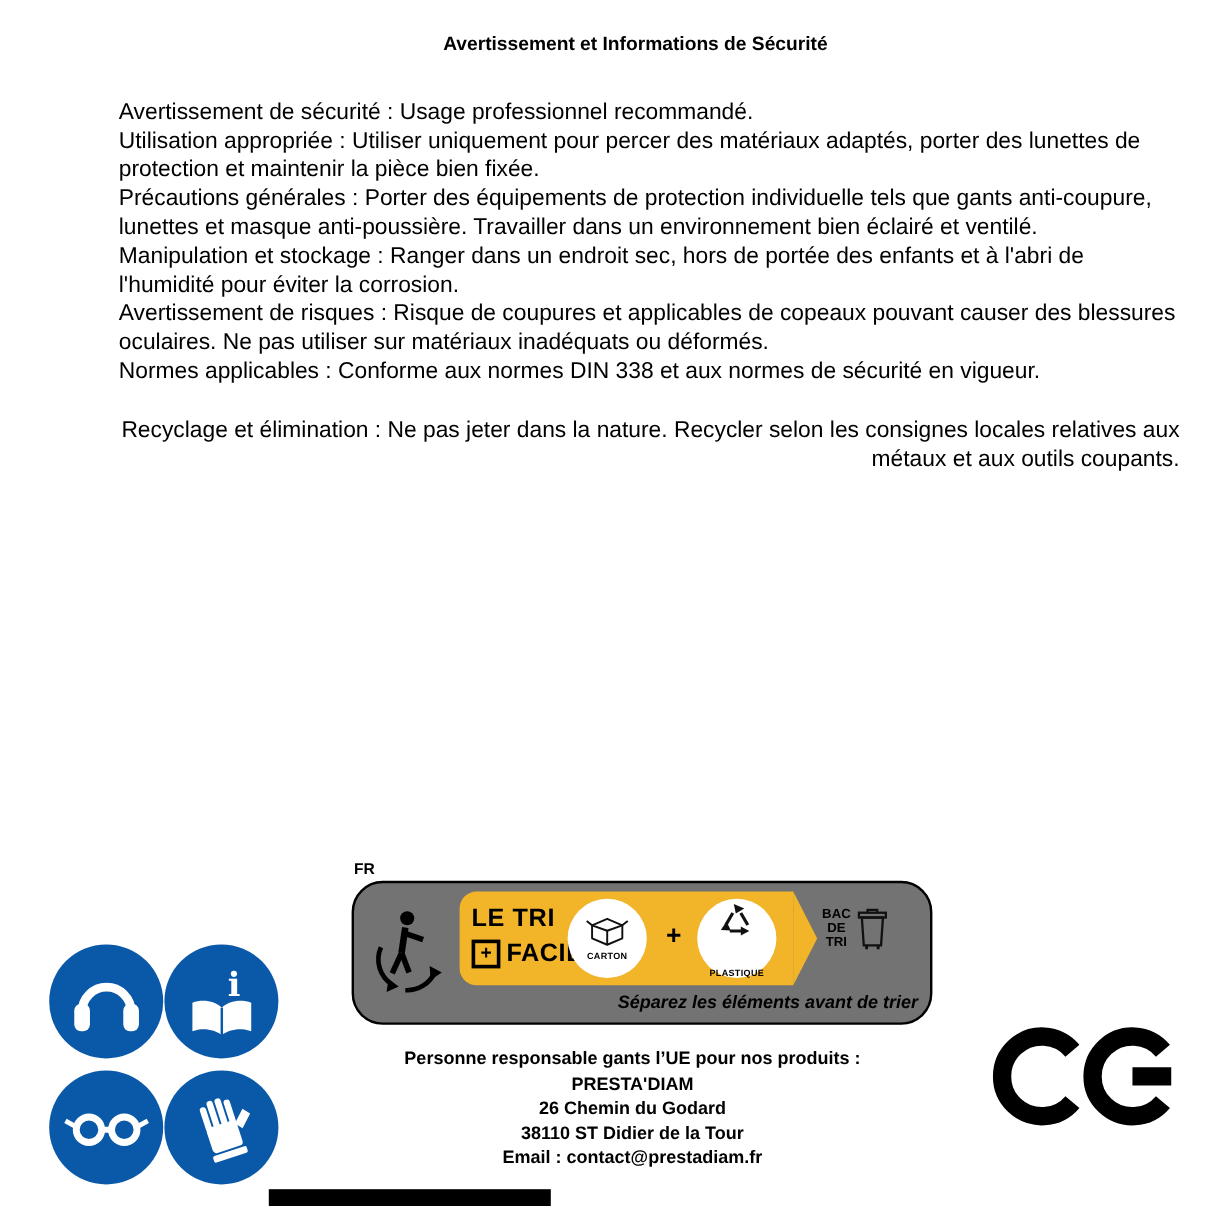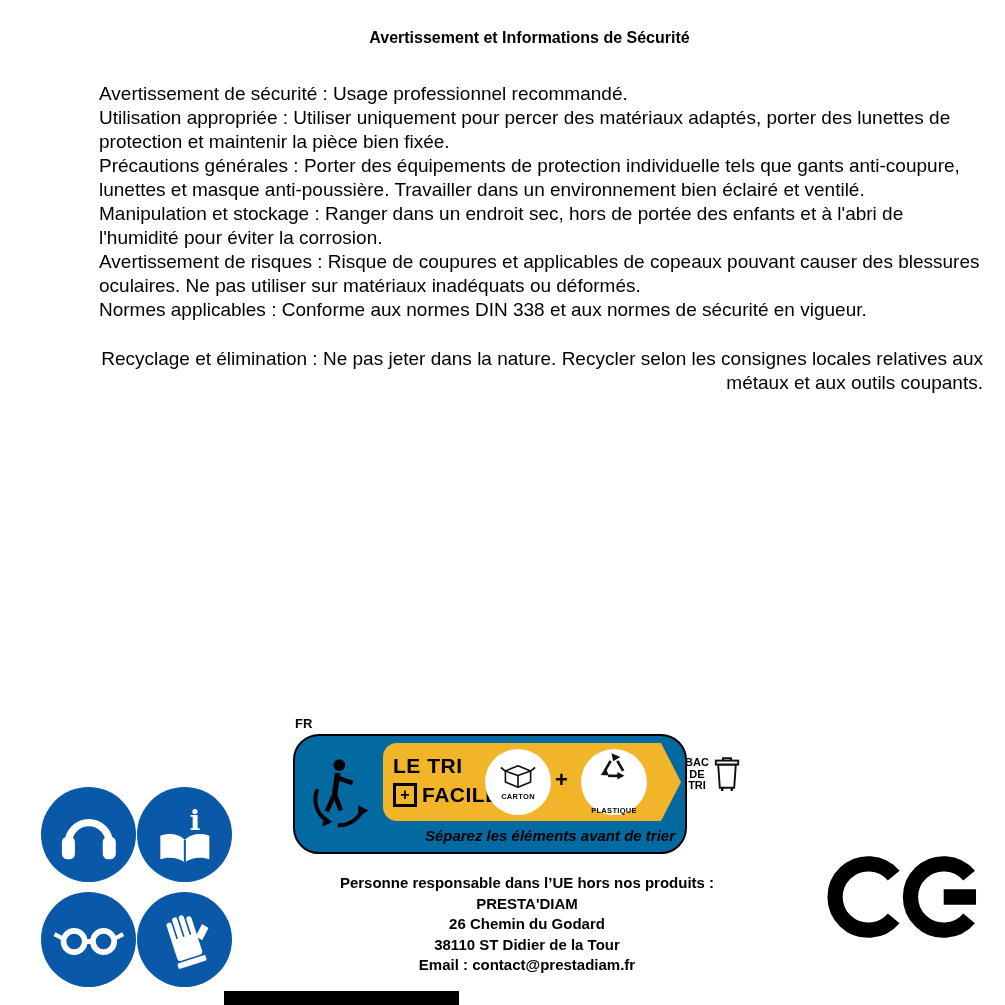--- a/index.html
+++ b/index.html
@@ -23,21 +23,21 @@
   .safety-icon svg { width:86%; height:86%; }
   #icon-ear    { left:14px;  top:787px; }
   #icon-manual { left:110px; top:787px; }
   #icon-eye    { left:14px;  top:892px; }
   #icon-gloves { left:110px; top:892px; }
 
   
   .recycling { position:absolute; left:266px; top:716px; width:456px; }
   .fr-label { font-weight:bold; font-size:13px; margin:0 0 3px 2px; }
   .banner {
-    position:relative; width:394px; height:120px; background:#0369a1;
+    position:relative; width:484px; height:120px; background:#737373;
     border:2px solid #000; border-radius:26px; box-sizing:border-box;
   }
   .triman { position:absolute; left:10px; top:12px; width:78px; height:92px; }
   .yellow-main {
     position:absolute; left:88px; top:7px; width:278px; height:78px;
     background:var(--tri-yellow,#f2b428);
     border-top-left-radius:14px; border-bottom-left-radius:14px;
   }
   .yellow-point {
     position:absolute; left:366px; top:7px; width:0; height:0;
@@ -50,21 +50,21 @@
   .plus-box {
     width:18px; height:18px; border:3px solid #000; box-sizing:content-box;
     display:flex; align-items:center; justify-content:center;
     font-weight:bold; font-size:16px; line-height:1;
   }
   .facile { font-size:21px; font-weight:bold; letter-spacing:.5px; }
   .material-circle {
     position:absolute; top:6px; width:66px; height:66px; background:#fff; border-radius:50%;
     display:flex; flex-direction:column; align-items:center; justify-content:center;
   }
-  #circle-carton { left:102px;text-align:center; }
+  #circle-carton { left:90px;text-align:center; }
   #circle-plastique { left:198px;gap:24px; }
   .material-label { font-size:7.5px; font-weight:bold; letter-spacing:.3px; margin-top:2px; }
   .plus-sep { position:absolute; left:172px; top:24px; font-size:22px; font-weight:bold; }
   .bac-text {
     position:absolute; left:388px; top:21px; width:28px;
     font-size:11px; font-weight:bold; line-height:11.5px; text-align:center;
   }
   .bin { position:absolute; left:416px; top:15px; width:32px; height:48px; }
   .tagline {
     position:absolute; right:10px; bottom:8px;
@@ -201,21 +201,21 @@
           <path d="M9 11 L31 11 L29 40 L11 40 Z"></path>
           <path d="M14 40 V44 M26 40 V44" stroke-width="3"></path>
         </g>
       </svg>
 
       <div class="tagline">Séparez les éléments avant de trier</div>
     </div>
   </div>
 
   <div class="contact">
-    <div>Personne responsable dans l’UE hors nos produits :</div>
+    <div>Personne responsable gants l’UE pour nos produits :</div>
     <div>PRESTA'DIAM</div>
     <div>26 Chemin du Godard</div>
     <div>38110 ST Didier de la Tour</div>
     <div>Email : contact@prestadiam.fr</div>
   </div>
 
   <svg class="ce" viewBox="0 0 176 100" aria-hidden="true">
     <path d="M74.3 26.2 A37 37 0 1 0 74.3 73.8" fill="none" stroke="#000" stroke-width="17"></path>
     <path d="M158.3 26.2 A37 37 0 1 0 158.3 73.8" fill="none" stroke="#000" stroke-width="17"></path>
     <path d="M130 50 H166" fill="none" stroke="#000" stroke-width="17"></path>

